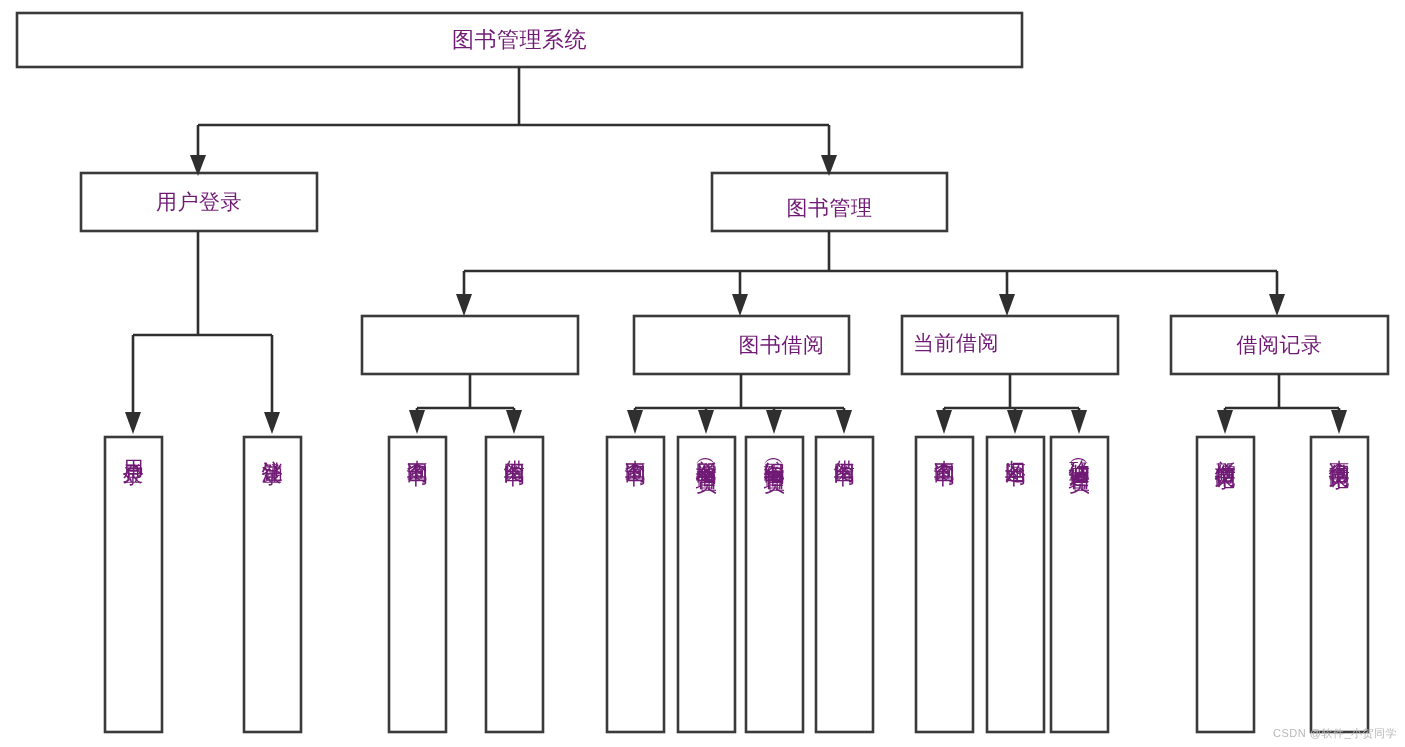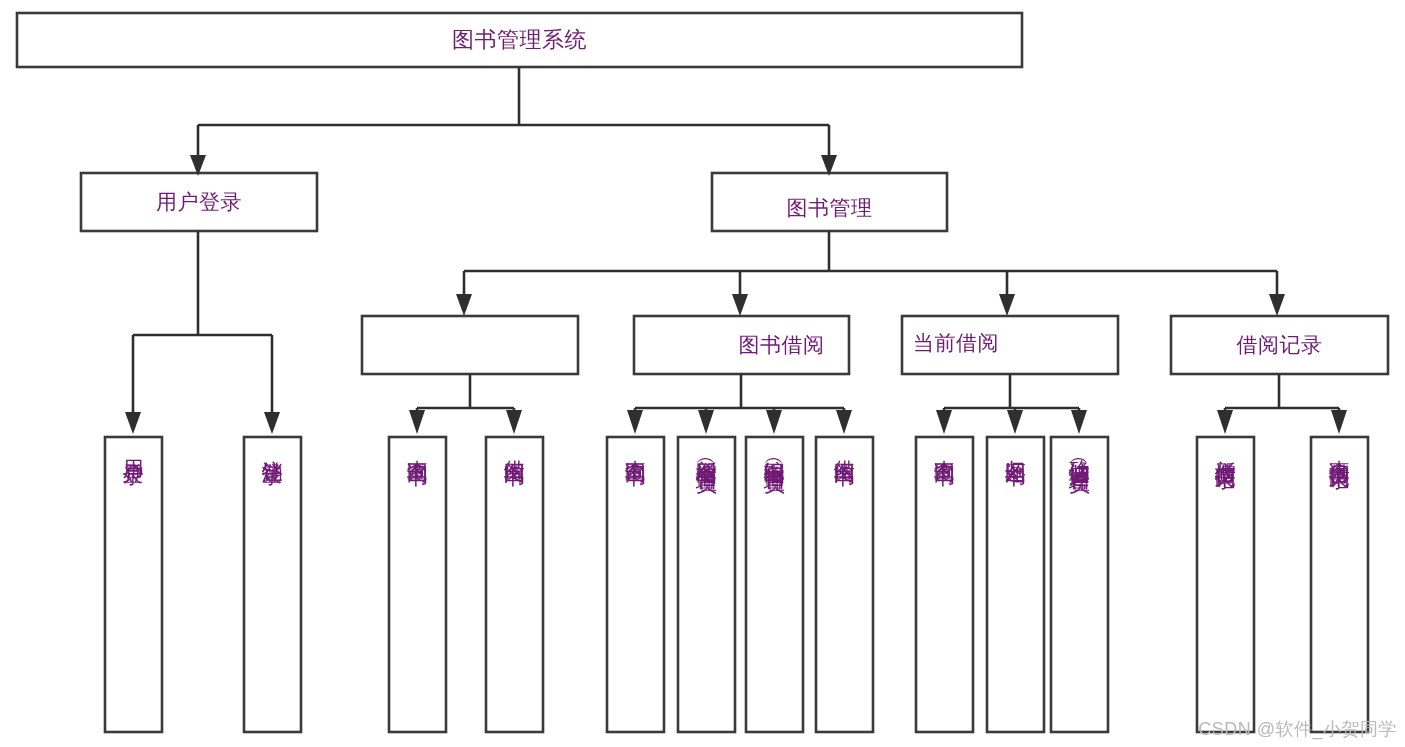--- a/index.html
+++ b/index.html
@@ -70,21 +70,21 @@
     align-items: center;
     padding-top: 6px;
   }
   .node-label.root {
     font-size: 22px;
   }
   #watermark {
     position: absolute;
     right: 8px;
     bottom: 6px;
-    font-size: 18px;
+    font-size: 11px;
     color: #b9b9b9;
     font-family: "Liberation Sans", "DejaVu Sans", sans-serif;
     letter-spacing: 0.5px;
     white-space: nowrap;
     user-select: none;
   }
 </style>
 </head>
 <body>
 

